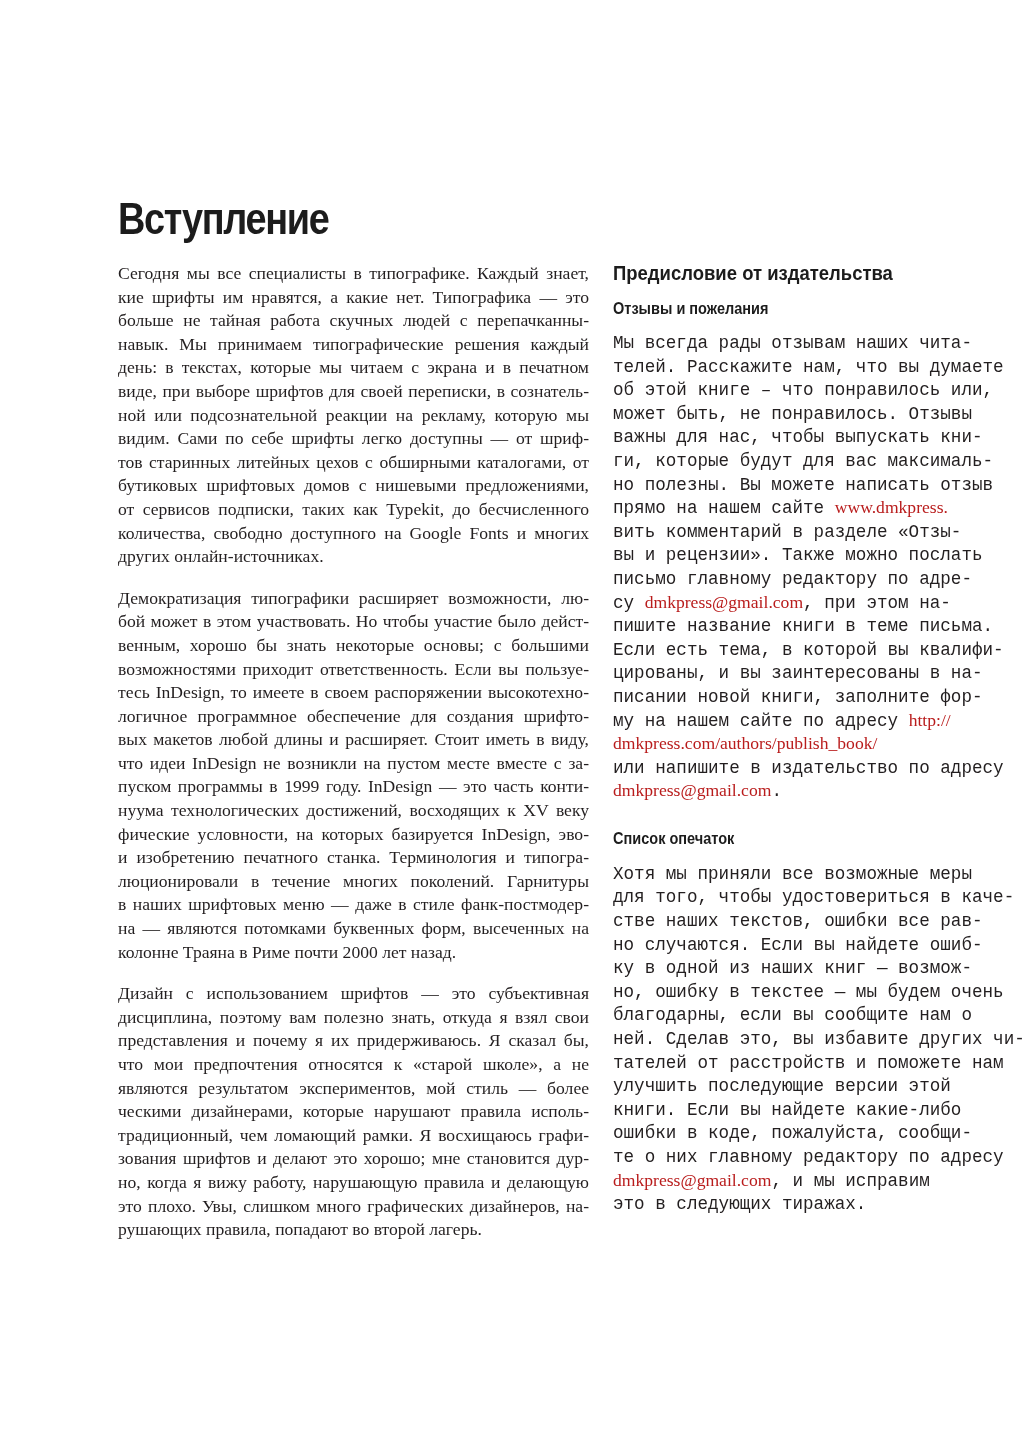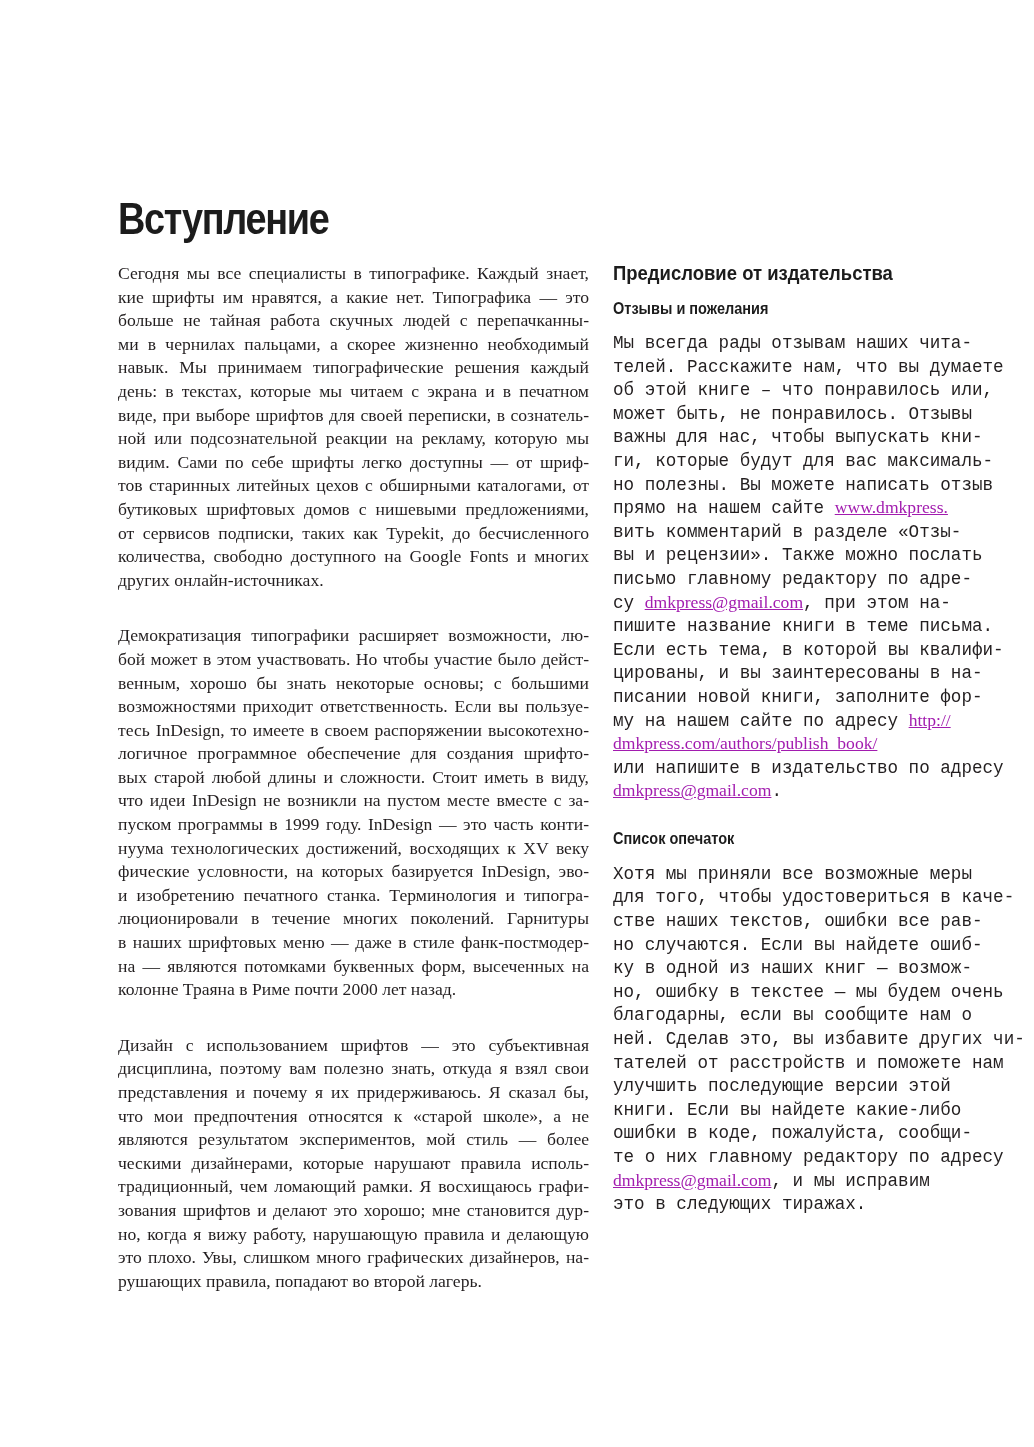--- a/index.html
+++ b/index.html
@@ -14,22 +14,22 @@
   .col { position: absolute; font-family: "Liberation Serif", serif; color: #231f20; }
   .col-left { left: 118px; top: 262px; width: 471px; }
   .col-right { left: 613px; top: 258px; width: 302px; }
   .para { margin: 0; }
   .line {
     display: block; height: 23.6px; line-height: 23.6px; font-size: 17.6px;
     text-align: justify; text-align-last: justify; white-space: nowrap; overflow: visible;
   }
   .line.last { text-align-last: left; }
   .line span.t { display: inline; font-family: Liberation Mono, monospace; }
-  .para + .para { margin-top: 32px; }
-  .link { color: #a21caf; text-decoration: underline; }
+  .para + .para { margin-top: 18px; }
+  .link { color: #b91c1c; }
   .h2 {
     font-family: "Liberation Sans", sans-serif; font-weight: bold; color: #1c1c1c;
     font-size: 21px; margin: 0; line-height: 30px; transform: scaleX(0.88); transform-origin: left top; white-space: nowrap;
   }
   .h3 {
     font-family: "Liberation Sans", sans-serif; font-weight: bold; color: #1c1c1c;
     font-size: 16.5px; margin: 0; line-height: 24px; transform: scaleX(0.88); transform-origin: left top; white-space: nowrap;
   }
   .sp-h2 { height: 8px; }
   .sp-h3 { height: 11px; }
@@ -40,40 +40,39 @@
 <body>
 
 <div class="page">
   <h1 class="h1">Вступление</h1>
 
   <div class="col col-left" id="leftCol">
       <div class="para">
         <span class="line">Сегодня мы все специалисты в типографике. Каждый знает,</span>
         <span class="line">кие шрифты им нравятся, а какие нет. Типографика — это</span>
         <span class="line">больше не тайная работа скучных людей с  перепачканны-</span>
-        <span class="line">ми в  чернилах пальцами, а  скорее жизненно необходимый</span>
         <span class="line">навык. Мы принимаем типографические решения каждый</span>
         <span class="line">день: в  текстах, которые мы читаем с  экрана и  в печатном</span>
         <span class="line">виде, при выборе шрифтов для своей переписки, в сознатель-</span>
         <span class="line">ной или подсознательной реакции на рекламу, которую мы</span>
         <span class="line">видим. Сами по себе шрифты легко доступны — от шриф-</span>
         <span class="line">тов старинных литейных цехов с обширными каталогами, от</span>
         <span class="line">бутиковых шрифтовых домов с нишевыми предложениями,</span>
         <span class="line">от сервисов подписки, таких как Typekit, до  бесчисленного</span>
         <span class="line">количества, свободно доступного на Google Fonts и многих</span>
         <span class="line last">других онлайн-источниках.</span>
       </div>
       <div class="para">
         <span class="line">Демократизация типографики расширяет возможности, лю-</span>
         <span class="line">бой может в этом участвовать. Но чтобы участие было дейст-</span>
         <span class="line">венным, хорошо бы знать некоторые основы; с большими</span>
         <span class="line">возможностями приходит ответственность. Если вы пользуе-</span>
         <span class="line">тесь InDesign, то имеете в своем распоряжении высокотехно-</span>
         <span class="line">логичное программное обеспечение для создания шрифто-</span>
-        <span class="line">вых старой любой длины и сложности. Стоит иметь в виду,</span>
+        <span class="line">вых макетов любой длины и расширяет. Стоит иметь в виду,</span>
         <span class="line">что идеи InDesign не возникли на пустом месте вместе с за-</span>
         <span class="line">пуском программы в 1999 году. InDesign — это часть конти-</span>
         <span class="line">нуума технологических достижений, восходящих к XV веку</span>
         <span class="line">фические условности, на которых базируется InDesign, эво-</span>
         <span class="line">и изобретению печатного станка. Терминология и типогра-</span>
         <span class="line">люционировали в течение многих поколений. Гарнитуры</span>
         <span class="line">в наших шрифтовых меню — даже в стиле фанк-постмодер-</span>
         <span class="line">на — являются потомками буквенных форм, высеченных на</span>
         <span class="line last">колонне Траяна в Риме почти 2000 лет назад.</span>
       </div>

